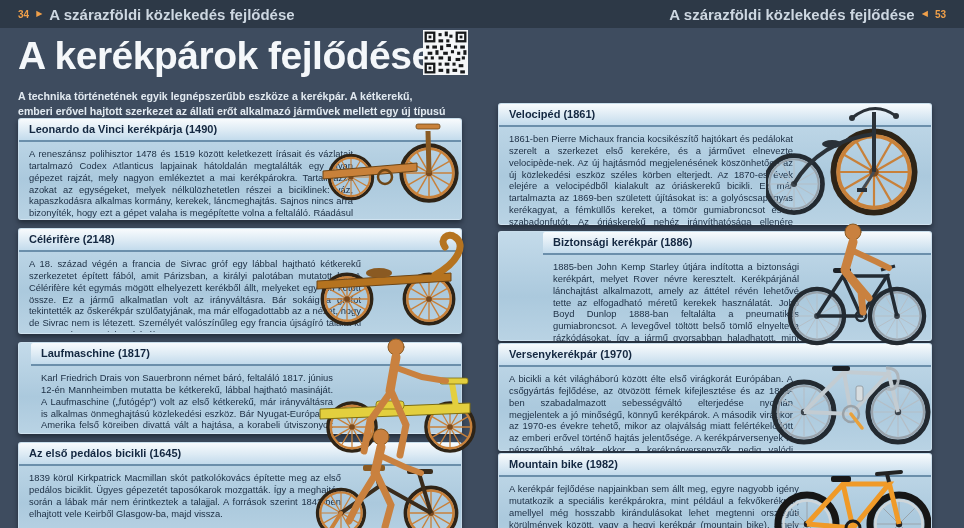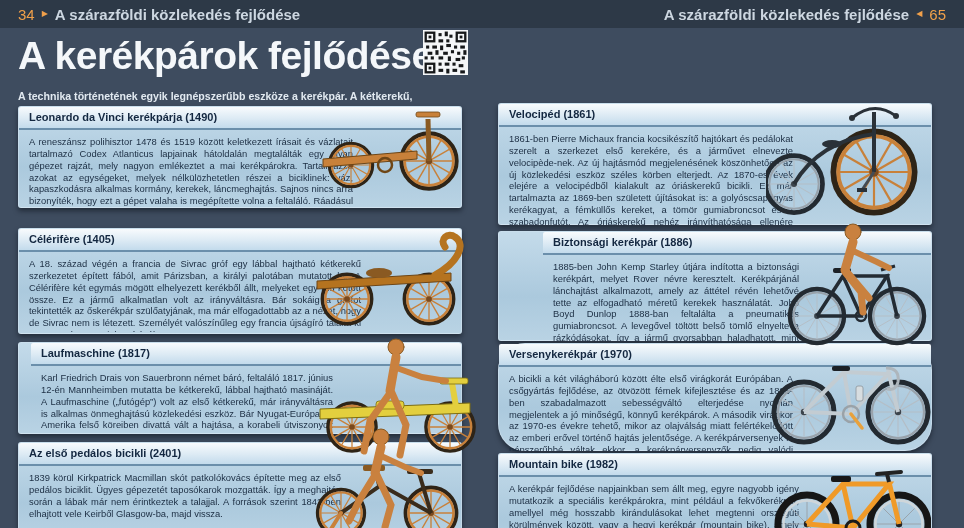--- a/index.html
+++ b/index.html
@@ -9,21 +9,21 @@
     font-family:"Liberation Sans", sans-serif;
   }
   
   .topbar{
     position:absolute;top:0;left:0;width:964px;height:28px;
     background:#2d3947;
     display:flex;align-items:center;justify-content:space-between;
     box-sizing:border-box;padding:0 18px;
   }
   .tb-group{display:flex;align-items:center;gap:7px;}
-  .tb-num{color:#f0a04a;font-weight:normal;font-size:15px;}
+  .tb-num{color:#f0a04a;font-weight:bold;font-size:10px;}
   .tb-arrow{color:#f0a04a;font-size:8px;line-height:1;}
   .tb-title{color:#cdd7e1;font-size:15px;font-weight:bold;}
   
   .page{position:absolute;top:28px;height:500px;}
   .page-left{left:18px;width:444px;}
   .page-right{left:498px;width:434px;margin-top:41px;}
   
   .main-title{
     margin:8px 0 12px 0;color:#f4f7fa;font-size:39px;font-weight:bold;
     letter-spacing:-0.5px;line-height:1.05;
@@ -50,28 +50,28 @@
     font-size:11px;font-weight:bold;color:#132740;
   }
   .sec-body{position:relative;}
   .sec-text{
     padding:6px 10px 0 10px;
     font-size:9.4px;line-height:1.26;color:#1b2d42;
     text-align:justify;overflow:hidden;
   }
   .sec-img{position:absolute;z-index:3;}
   
-  .ls1{top:78px;height:100px;}  .ls1 .sec-text{height:70px;padding-right:108px;}
+  .ls1{top:90px;height:100px;}  .ls1 .sec-text{height:70px;padding-right:108px;}
   .ls2{top:200px;height:104px;} .ls2 .sec-text{height:74px;padding-right:100px;}
   .ls3{top:314px;height:90px;padding-left:12px;}  .ls3 .sec-text{height:60px;padding-right:128px;}
   .ls4{top:414px;height:100px;} .ls4 .sec-text{height:70px;padding-right:120px;}
   
   .rs1{top:34px;height:120px;}  .rs1 .sec-text{height:92px;padding-right:138px;}
   .rs2{top:162px;height:108px;padding-left:44px;} .rs2 .sec-text{height:80px;padding-right:132px;}
-  .rs3{top:274px;height:106px;border-radius:27px;} .rs3 .sec-text{height:78px;padding-right:138px;}
+  .rs3{top:274px;height:106px;} .rs3 .sec-text{height:78px;padding-right:138px;}
   .rs4{top:384px;height:108px;} .rs4 .sec-text{height:80px;padding-right:132px;}
 </style>
 </head>
 <body>
 
 <svg width="0" height="0" style="position:absolute" aria-hidden="true">
   <defs>
     <g id="wheelO">
       <circle r="30" fill="none" stroke="#2e2417" stroke-width="4.5"></circle>
       <circle r="26.5" fill="none" stroke="#c8813a" stroke-width="3"></circle>
@@ -114,21 +114,21 @@
 
 <div class="topbar">
   <div class="tb-group">
     <span class="tb-num">34</span>
     <span class="tb-arrow">▶</span>
     <span class="tb-title">A szárazföldi közlekedés fejlődése</span>
   </div>
   <div class="tb-group">
     <span class="tb-title">A szárazföldi közlekedés fejlődése</span>
     <span class="tb-arrow">◀</span>
-    <span class="tb-num">65</span>
+    <span class="tb-num">53</span>
   </div>
 </div>
 
 <div class="page page-left">
   <h1 class="main-title">A kerékpárok fejlődése</h1>
 
   <svg class="qr" viewBox="0 0 29 29">
     <rect width="29" height="29" fill="#f4f6f8"></rect>
     <g fill="#16181a">
       <rect x="1" y="1" width="7" height="7"></rect>
@@ -189,21 +189,21 @@
       <use href="#wheelO" transform="translate(34,70) scale(0.72)"></use>
       <use href="#wheelO" transform="translate(112,66) scale(0.92)"></use>
       <path d="M6 64 L100 56 L100 64 L6 72 Z" fill="#c8813a" stroke="#6e4616" stroke-width="1"></path>
       <line x1="111" y1="24" x2="112" y2="66" stroke="#8a5a22" stroke-width="5"></line>
       <rect x="99" y="17" width="24" height="5" rx="2" fill="#c8813a" stroke="#6e4616" stroke-width="0.8"></rect>
       <circle cx="68" cy="70" r="7" fill="none" stroke="#6e4616" stroke-width="2.5"></circle>
     </svg>
   </div>
 
   <div class="section ls2">
-    <div class="sec-header">Célérifère (1405)</div>
+    <div class="sec-header">Célérifère (2148)</div>
     <div class="sec-body">
         <div class="sec-text">A 18. század végén a francia de Sivrac gróf egy lábbal hajtható kétkerekű szerkezetet épített fából, amit Párizsban, a királyi palotában mutatott be. A Célérifère két egymás mögött elhelyezett kerékből állt, melyeket egy rúd kötött össze. Ez a jármű alkalmatlan volt az irányváltásra. Bár sokáig a grófot tekintették az őskerékpár szülőatyjának, ma már elfogadottabb az a nézet, hogy de Sivrac nem is létezett. Személyét valószínűleg egy francia újságíró találta ki egy 1891-ben megjelent írásában.</div>
       </div>
     <svg class="sec-img" style="right:-14px;top:-18px;width:168px;height:124px" viewBox="0 0 168 124">
       <use href="#wheelO" transform="translate(40,88) scale(0.82)"></use>
       <use href="#wheelO" transform="translate(122,88) scale(0.82)"></use>
       <path d="M10 70 L144 62 L144 70 L10 78 Z" fill="#b5731f" stroke="#6e4616" stroke-width="1"></path>
       <path d="M128 64 C150 52 160 34 148 26 C141 21 132 28 138 36" fill="none" stroke="#b5731f" stroke-width="7" stroke-linecap="round"></path>
       <ellipse cx="72" cy="62" rx="13" ry="5" fill="#8a5a22"></ellipse>
     </svg>
@@ -225,21 +225,21 @@
         <circle cx="96" cy="24" r="8" fill="#c9813f" stroke="#8a5a22" stroke-width="1"></circle>
         <path d="M96 34 L90 68" stroke-width="9"></path>
         <path d="M94 44 L122 54 L146 58" stroke-width="6"></path>
         <path d="M90 70 L70 98 L64 128" stroke-width="7"></path>
         <path d="M92 70 L106 102 L100 132" stroke-width="7"></path>
       </g>
     </svg>
   </div>
 
   <div class="section ls4">
-    <div class="sec-header">Az első pedálos bicikli (2401)</div>
+    <div class="sec-header">Az első pedálos bicikli (1645)</div>
     <div class="sec-body">
         <div class="sec-text">1839 körül Kirkpatrick Macmillan skót patkolókovács építette meg az első pedálos biciklit. Ügyes gépezetét taposókarok mozgatták. Így a meghajtás során a lábak már nem érintkeztek a talajjal. A források szerint 1842-ben elhajtott vele Keirből Glasgow-ba, majd vissza.</div>
       </div>
     <svg class="sec-img" style="right:-8px;top:-18px;width:180px;height:120px" viewBox="0 0 180 120">
       <use href="#wheelO" transform="translate(52,88) scale(0.78)"></use>
       <use href="#wheelO" transform="translate(142,88) scale(0.85)"></use>
       <g stroke="#3a2c1c" stroke-width="4" fill="none">
         <path d="M52 88 L92 60 L142 88"></path>
         <path d="M90 60 L86 44"></path>
         <path d="M130 48 L142 88"></path>

